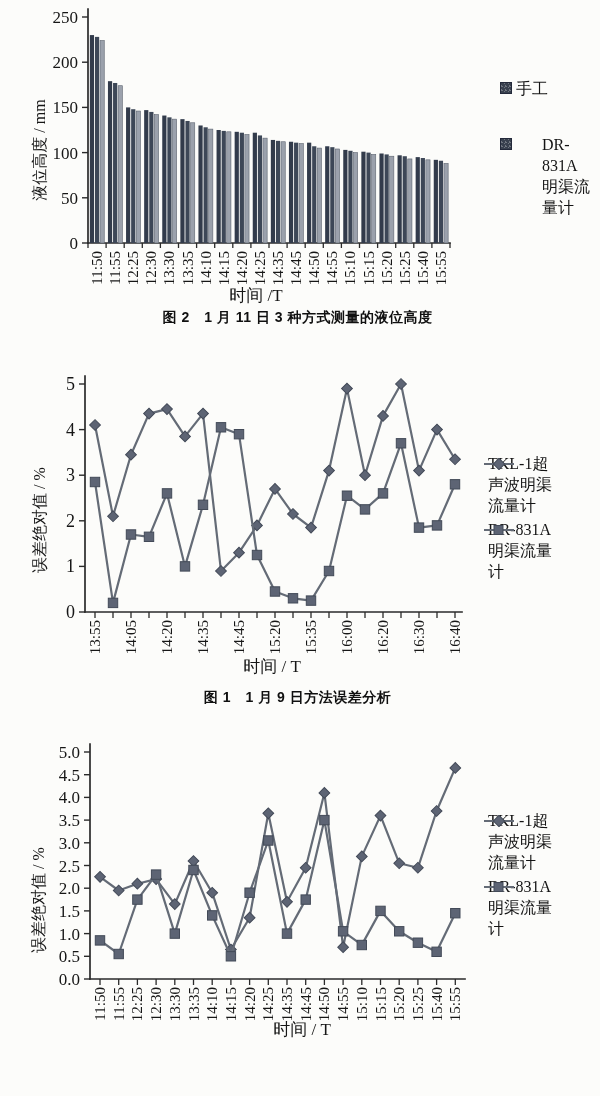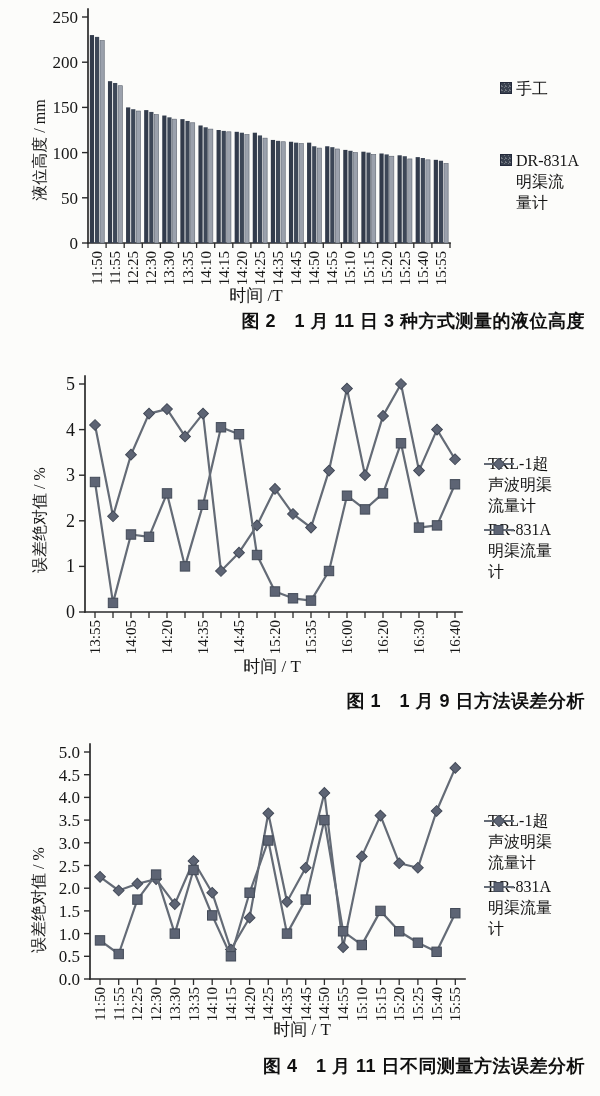--- a/index.html
+++ b/index.html
@@ -5,23 +5,23 @@
   html,body{margin:0;padding:0;background:#e8e8e6;}
   .page{
     position:relative;width:600px;height:1096px;margin:0 auto;
     background:#fcfcfa;overflow:hidden;
     font-family:"Liberation Serif","DejaVu Serif",serif;color:#151515;
   }
   .fig{position:absolute;left:0;width:600px;margin:0;}
   .fig svg{position:absolute;left:0;top:0;display:block;}
   svg text{font-family:"Liberation Serif","DejaVu Serif",serif;fill:#161616;}
   .caption{
-    position:absolute;left:10px;width:575px;text-align:right;
+    position:absolute;left:10px;width:575px;text-align:center;
     font-family:"Liberation Sans","DejaVu Sans",sans-serif;
-    font-weight:700;font-size:18px;letter-spacing:0.5px;color:#101010;
+    font-weight:700;font-size:14px;letter-spacing:0.5px;color:#101010;
   }
   .legend-item{position:absolute;display:flex;align-items:flex-start;}
   .ltext{
     font-size:16px;line-height:21px;color:#141414;
     white-space:pre-line;margin-left:4px;
   }
   .swatch{
     flex:0 0 auto;width:10px;height:10px;margin-top:4px;
     background:#39414f;border:1px solid #23293a;
     background-image:linear-gradient(45deg,rgba(255,255,255,.28) 25%,transparent 25%,transparent 75%,rgba(255,255,255,.28) 75%);
@@ -161,21 +161,21 @@
           <rect x="425.85" y="159.83" width="4.2" height="83.17" fill="#9ba1ac" stroke="#5d6470" stroke-width="0.6"></rect>
           <rect x="433.75" y="159.83" width="4.2" height="83.17" fill="#323b4b"></rect>
           <rect x="438.85" y="160.74" width="4.2" height="82.26" fill="#3d4757"></rect>
           <rect x="443.95" y="163.45" width="4.2" height="79.55" fill="#9ba1ac" stroke="#5d6470" stroke-width="0.6"></rect>
         </g>
       </svg>
     <div class="legend-item" style="left:500px;top:78px;">
       <span class="swatch"></span>
       <span class="ltext">手工</span>
     </div>
-    <div class="legend-item" style="left:500px;top:150px;">
+    <div class="legend-item" style="left:500px;top:134px;gap:26px;">
       <span class="swatch"></span>
       <span class="ltext">DR-831A
 明渠流
 量计</span>
     </div>
     <figcaption class="caption" style="top:309px;">图 2　1 月 11 日 3 种方式测量的液位高度</figcaption>
   </figure>
 
   <figure class="fig" style="top:352px;height:376px;">
     <svg width="600" height="332">
@@ -439,16 +439,15 @@
     </div>
     <div class="legend-item" style="left:484px;top:148px;">
       <svg class="lmark" width="30" height="12" viewBox="0 0 30 12">
         <line x1="0" y1="6" x2="30" y2="6" stroke="#646b76" stroke-width="2"></line>
         <rect x="10" y="1.5" width="9" height="9" fill="#5d6474" stroke="#434a58"></rect>
       </svg>
       <span class="ltext">DR-831A
 明渠流量
 计</span>
     </div>
-    <figcaption class="caption" style="top:326px;">图 4　1 月 11 日不同测量方法误差分析</figcaption>
   </figure>
 
 </div>
 
 </body></html>

